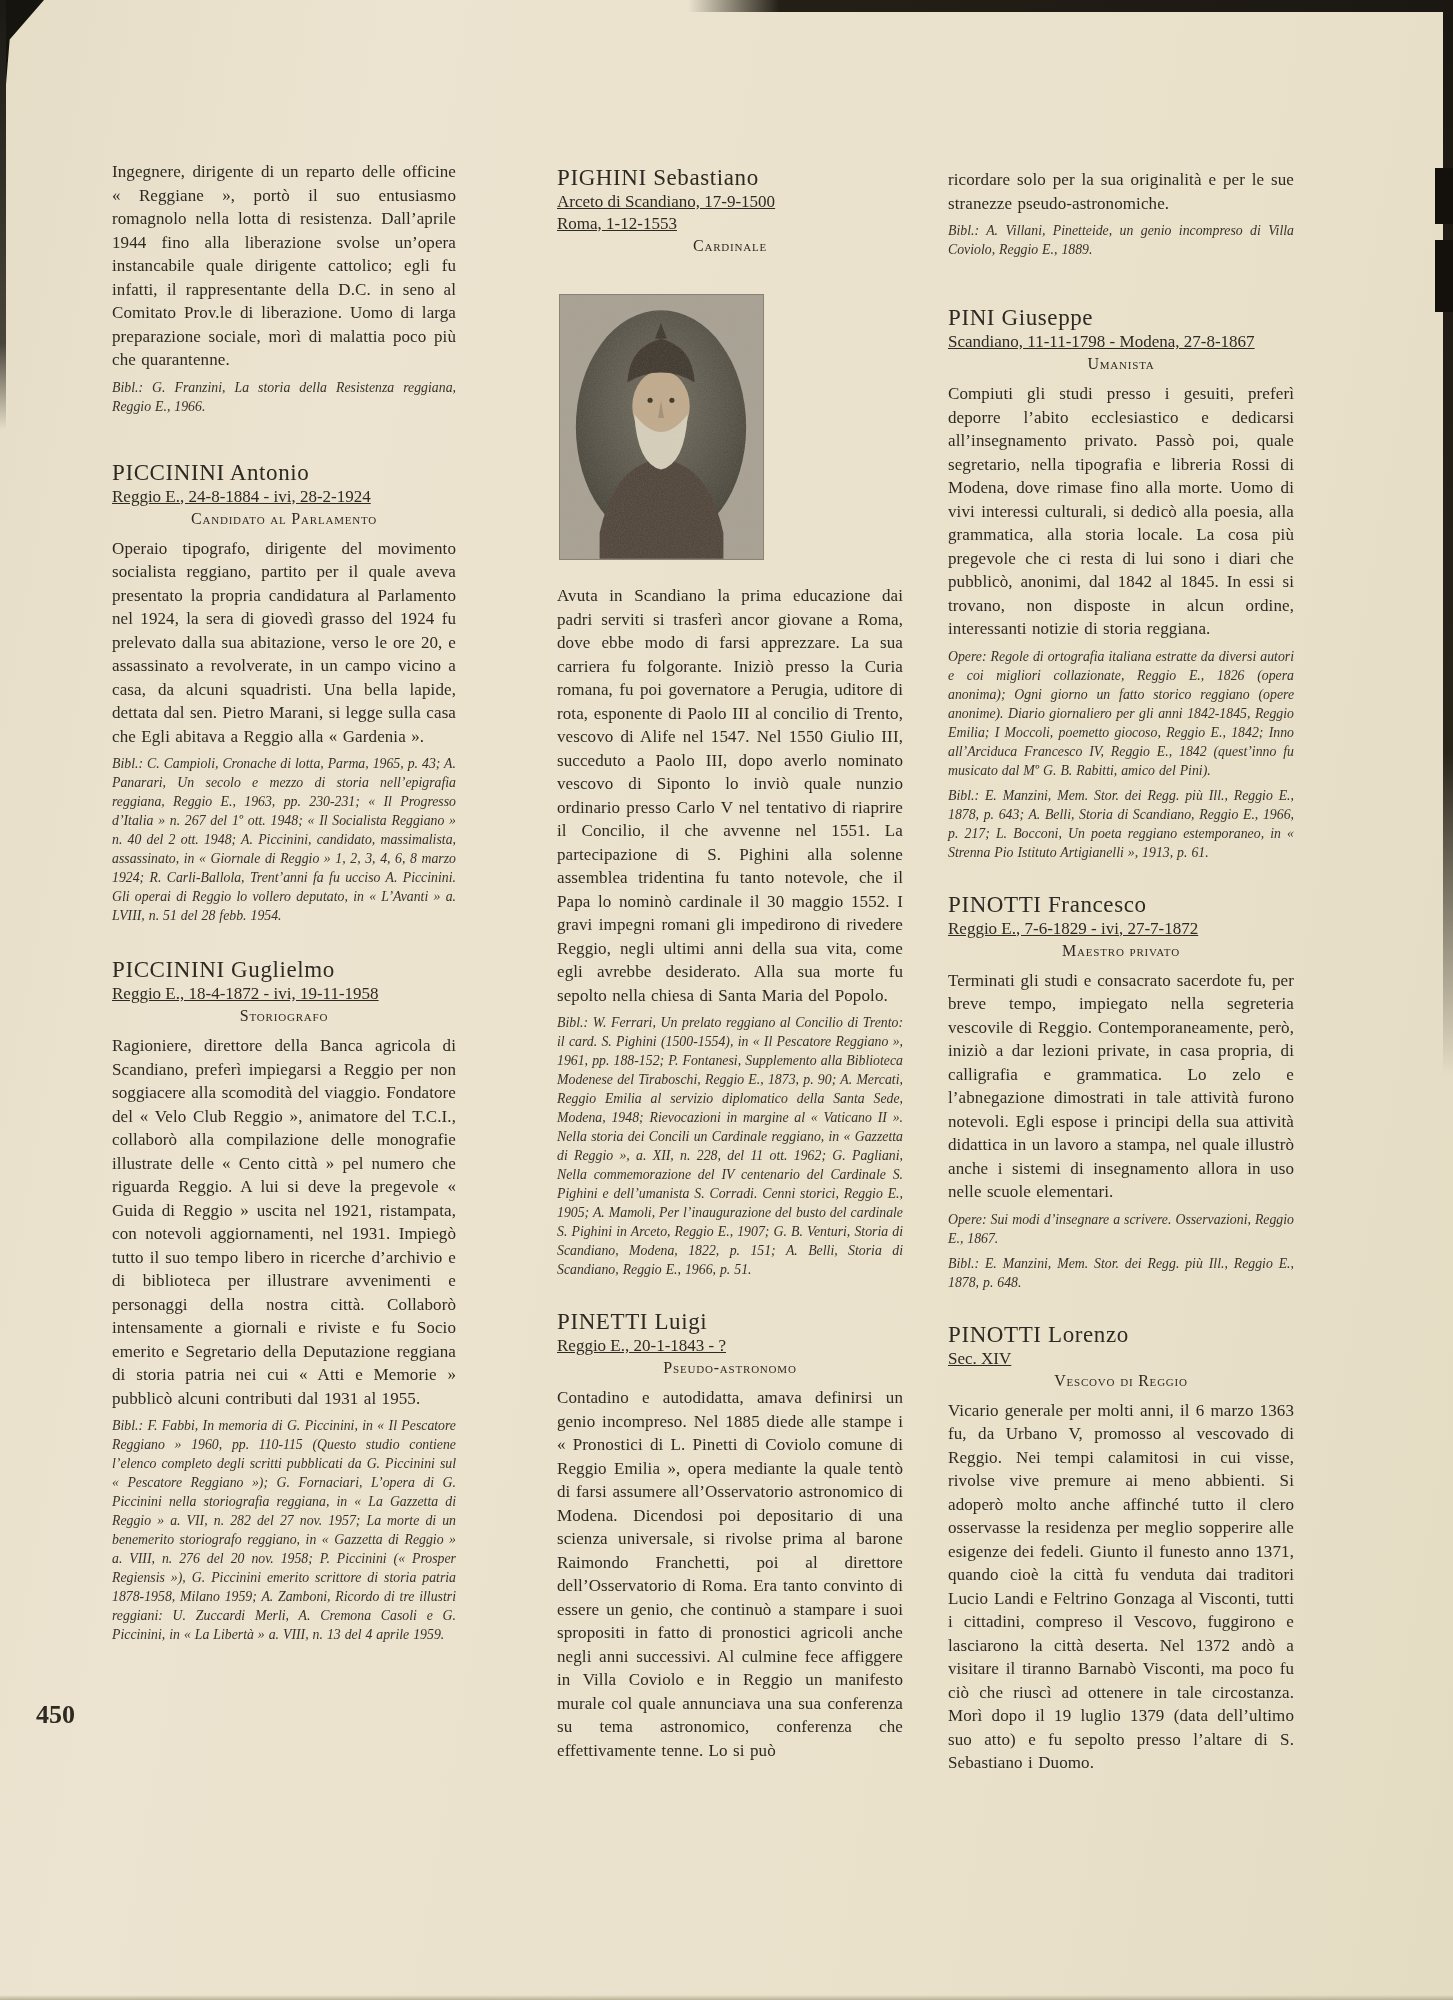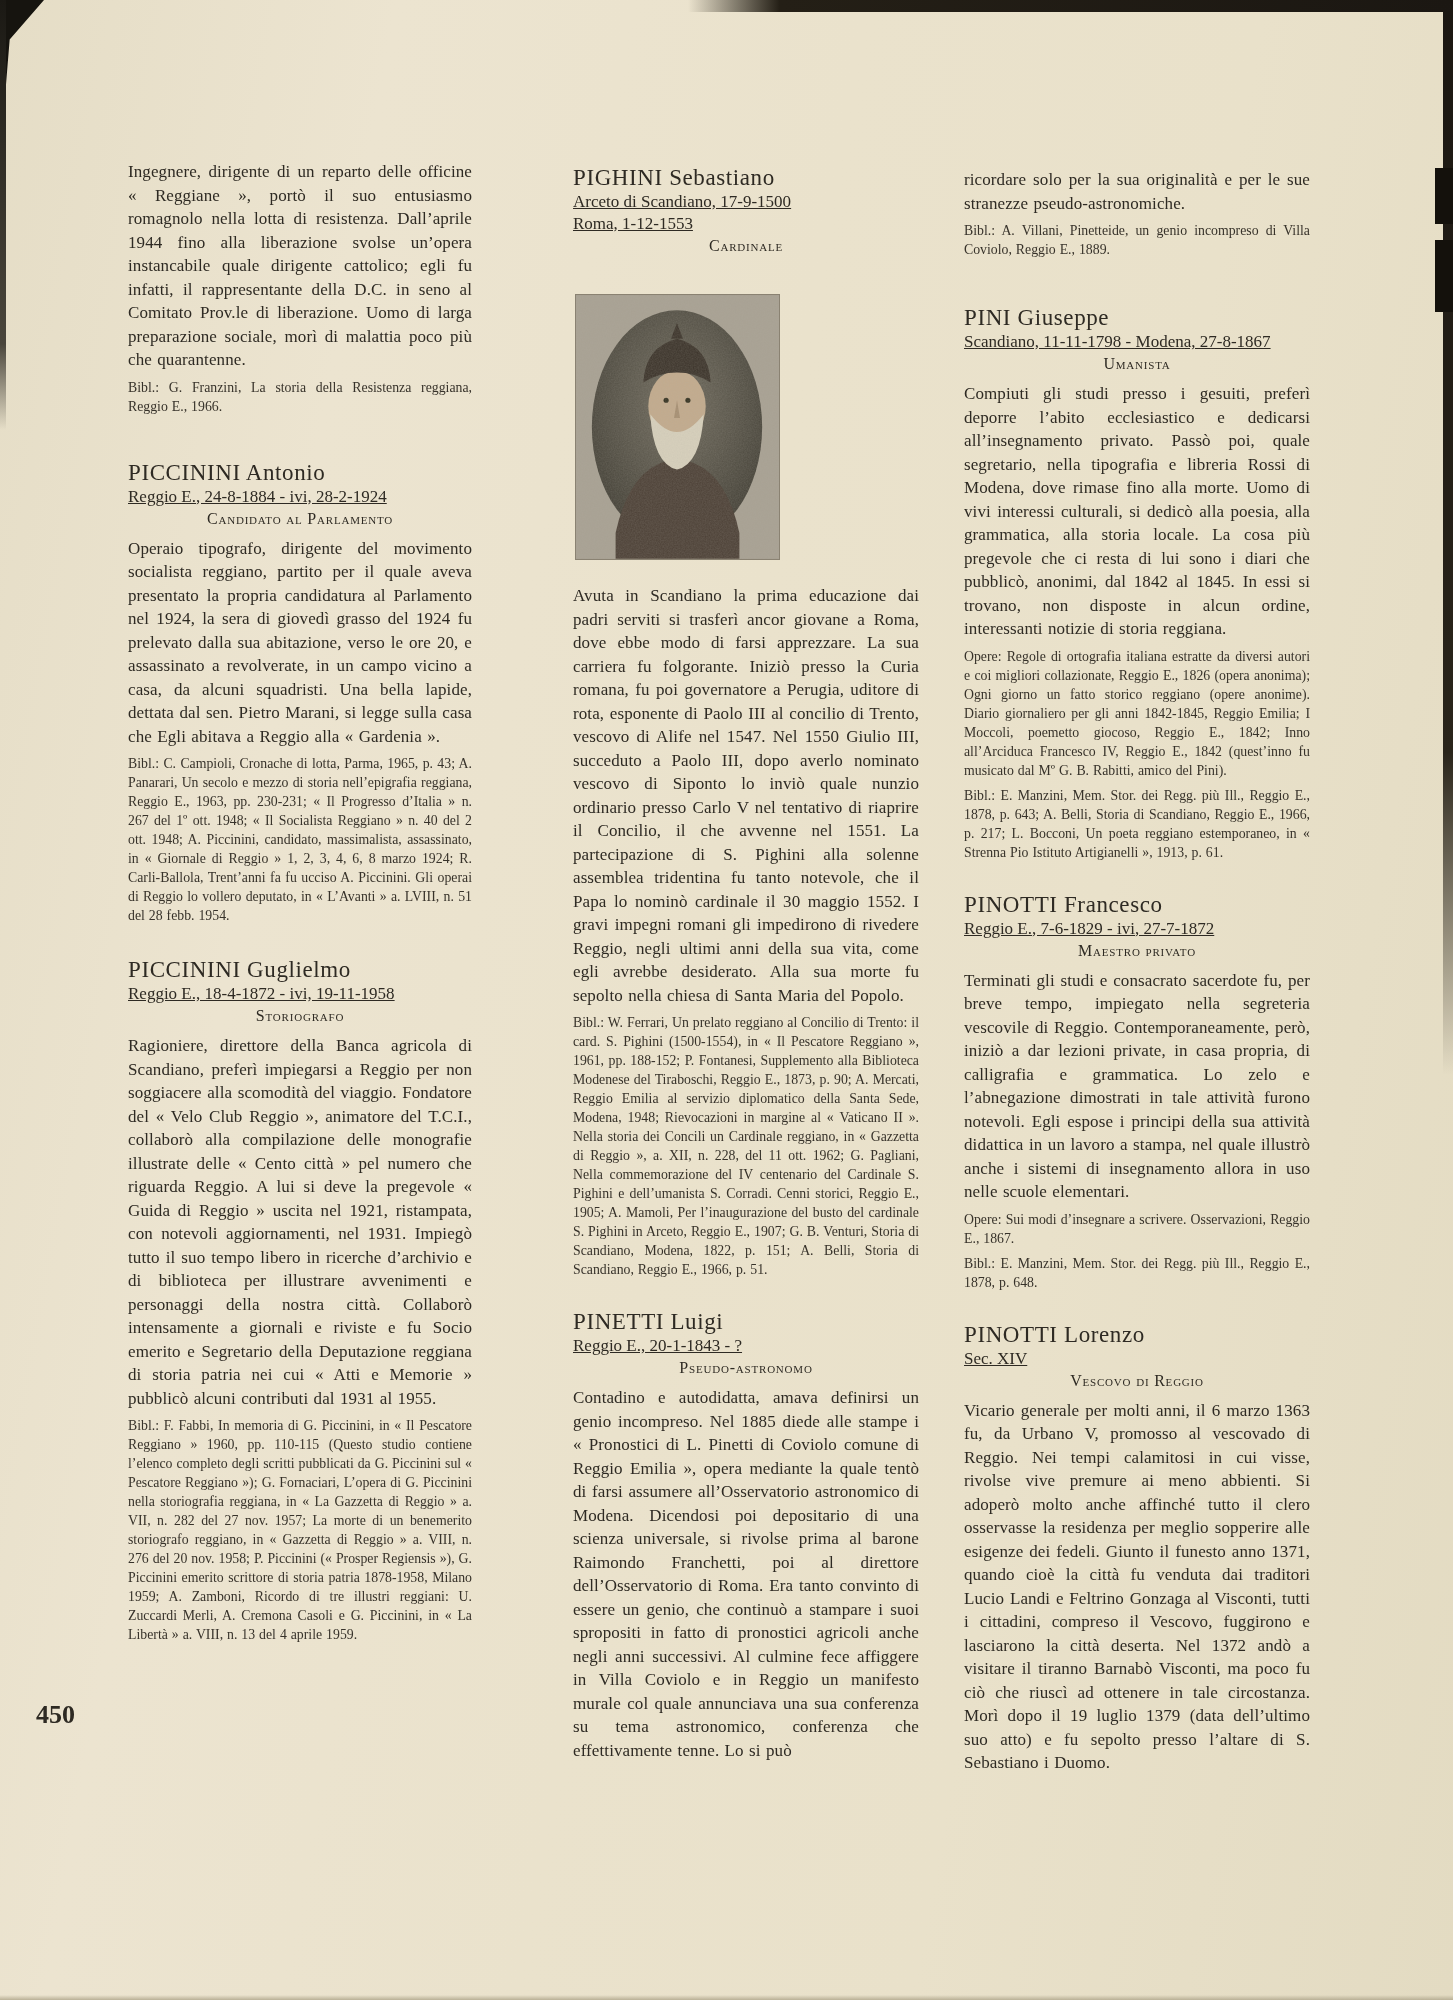--- a/index.html
+++ b/index.html
@@ -3,30 +3,30 @@
 <meta charset="utf-8">
 <style>
   * { margin:0; padding:0; box-sizing:border-box; }
   html,body { background:#6e695e; }
   .page {
     position:relative; width:1453px; height:2000px; margin:0 auto;
     background: linear-gradient(100deg,#e5ddc6 0%, #ece4d0 22%, #eae2cc 48%, #e9e1ca 70%, #e3dbc2 100%);
     font-family:"Liberation Serif","DejaVu Serif",serif;
     color:#2e2a23; overflow:hidden;
   }
-  .col { position:absolute; text-align:justify;margin-left:16px; }
+  .col { position:absolute; text-align:justify; }
   .col1 { left:112px; top:160px; width:344px; }
   .col2 { left:557px; top:165px; width:346px; }
   .col3 { left:948px; top:168px; width:346px; }
   .body-text { font-size:17px; line-height:23.5px; text-align:justify; margin-top:8px; letter-spacing:.1px; word-spacing:1px; }
   .entry { margin-top:38px; }
   .entry-name { font-size:23px; font-weight:normal; letter-spacing:.6px; line-height:26px; }
   .entry-dates { font-size:17px; line-height:22px; text-align:left;text-decoration:underline; }
   .entry-role { font-size:16px; line-height:21px; text-align:center; font-variant:small-caps; letter-spacing:.8px; }
-  .bib, .opere { font-size:13.8px; line-height:19px; margin-top:6px; text-align:justify; color:#37322a; word-spacing:.5px; }
+  .bib, .opere { font-size:13.8px; line-height:19px; margin-top:6px; text-align:justify; color:#37322a; word-spacing:.5px;font-style:italic; }
   .portrait-frame {
     margin:38px 0 24px 2px; width:205px; height:266px;
     border:1px solid #8a8272; background:#a39d8e; display:block;
   }
   .page-number { position:absolute; left:36px; top:1700px; font-size:26px; font-weight:bold; color:#2e2a23; }
   .artifact { position:absolute; }
   .a-top-left { left:0; top:0; width:44px; height:104px; background:#16140f;
     clip-path: polygon(0 0, 100% 0, 22% 38%, 10% 100%, 0 100%); }
   .a-left-strip { left:0; top:0; width:6px; height:430px; background:linear-gradient(#1b1914,#4a463c 80%,rgba(74,70,60,0)); }
   .a-top-strip { left:688px; top:0; width:765px; height:12px; background:linear-gradient(90deg,rgba(30,27,20,0),#241f16 12%,#1b1712); }

